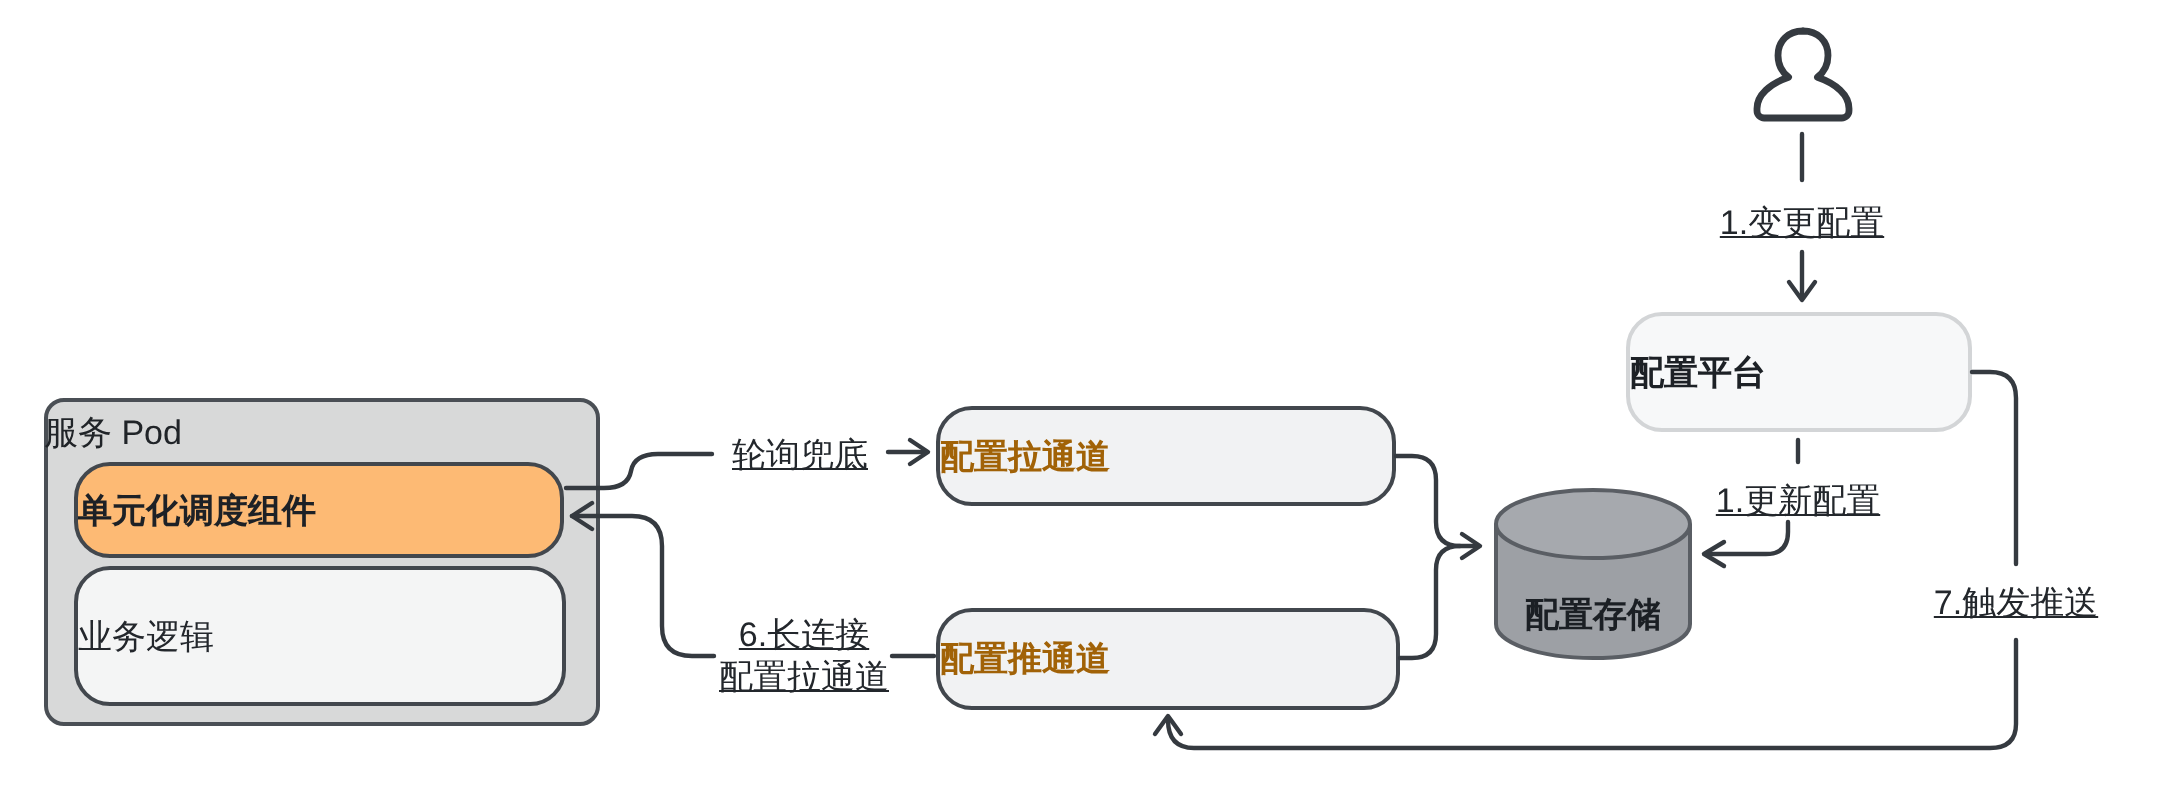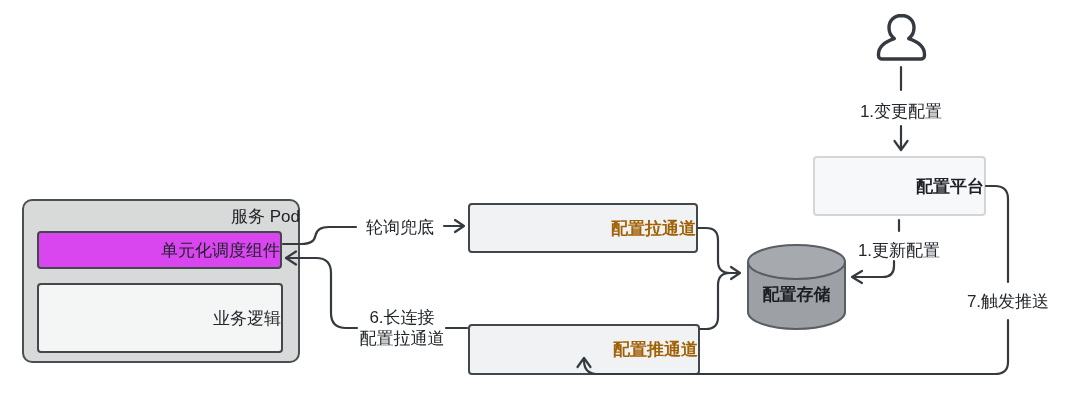--- a/index.html
+++ b/index.html
@@ -3,53 +3,53 @@
 <meta charset="utf-8">
 <style>
   html,body{margin:0;padding:0;background:#ffffff;}
   .canvas{
     position:relative;width:1080px;height:400px;background:#ffffff;overflow:hidden;
     font-family:"Liberation Sans","DejaVu Sans",sans-serif;color:#23272c;
   }
   .abs{position:absolute;box-sizing:border-box;}
   .box{
     position:absolute;box-sizing:border-box;
-    display:flex;align-items:center;justify-content:flex-end;
-    border-radius:4px;font-size:17px;text-align:center;
+    display:flex;align-items:center;justify-content:flex-start;
+    border-radius:18px;font-size:17px;text-align:center;
   }
   .pod{
     left:22px;top:199px;width:278px;height:164px;
     background:#d8d9d9;border:2px solid #4a4f55;border-radius:10px;
   }
   .pod-title{
     position:absolute;left:22px;top:205px;width:278px;
-    text-align:right;font-size:17px;color:#202428;
+    text-align:left;font-size:17px;color:#202428;
   }
   .unit-box{
-    left:37px;top:231px;width:245px;height:38px;
-    background:#d946ef;border:2px solid #42474d;font-weight:normal;color:#1d2126;
+    left:37px;top:231px;width:245px;height:48px;
+    background:#fdba74;border:2px solid #42474d;font-weight:bold;color:#1d2126;
   }
   .logic-box{
     left:37px;top:283px;width:246px;height:70px;
     background:#f4f5f5;border:2px solid #42474d;color:#23272c;
   }
   .chan{
     background:#f1f2f3;border:2px solid #42474d;font-weight:bold;color:#a16207;
   }
   .chan.pull{left:468px;top:203px;width:230px;height:50px;}
-  .chan.push{left:468px;top:324px;width:232px;height:51px;}
+  .chan.push{left:468px;top:304px;width:232px;height:51px;}
   .platform{
     left:813px;top:156px;width:173px;height:60px;
     background:#f7f8f9;border:2px solid #d3d5d7;font-weight:bold;color:#1d2126;
   }
   .flow-lbl{
-    position:absolute;font-size:17px;color:#23272c;text-align:center;line-height:21px;
+    position:absolute;font-size:17px;color:#23272c;text-align:center;line-height:21px;text-decoration:underline;
   }
   .cyl-lbl{
-    position:absolute;left:748px;top:283px;width:97px;text-align:center;
+    position:absolute;left:748px;top:296px;width:97px;text-align:center;
     font-size:17px;font-weight:bold;color:#1b1f24;
   }
   svg.overlay{position:absolute;left:0;top:0;width:1080px;height:400px;pointer-events:none;}
 </style>
 </head>
 <body>
 
 <div class="canvas">
 
   <div class="pod abs"></div>

